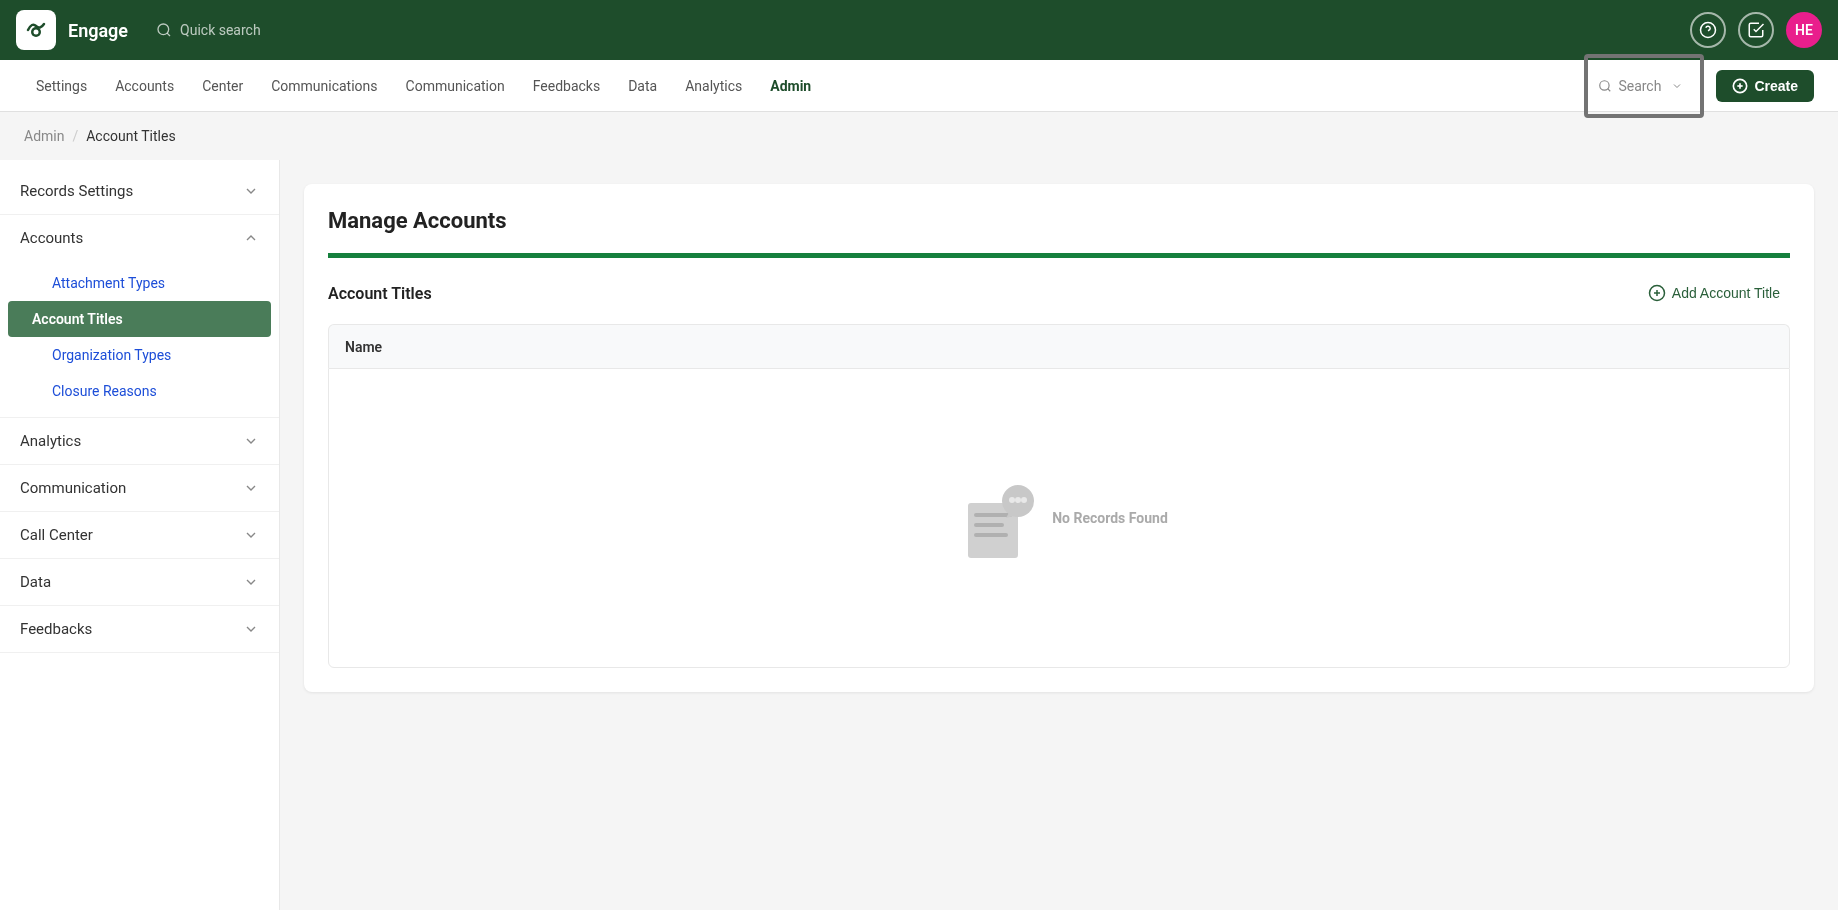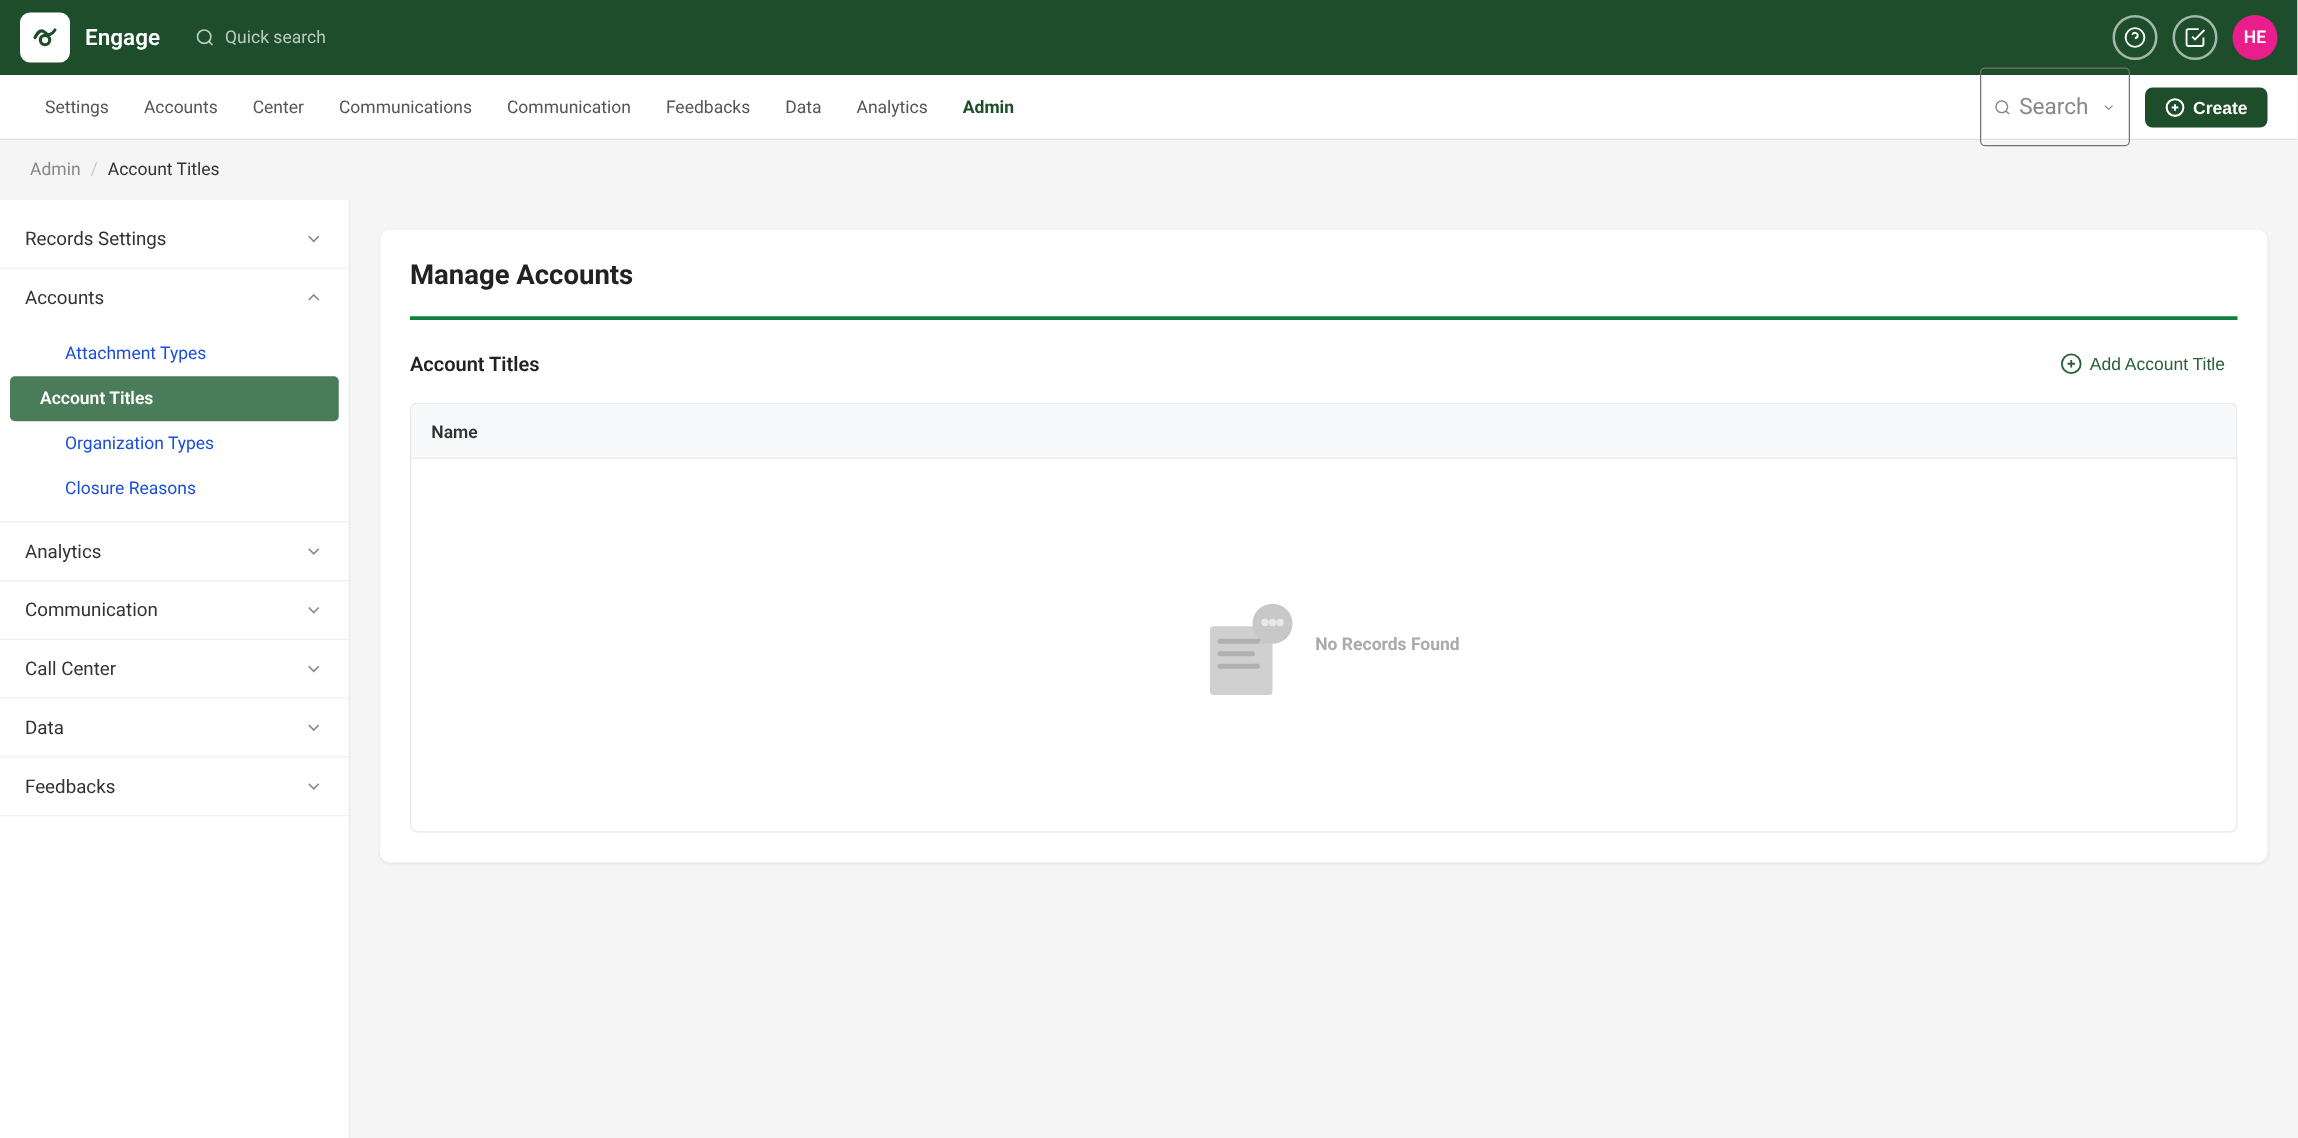--- a/index.html
+++ b/index.html
@@ -76,24 +76,24 @@
       cursor: pointer;
       border-radius: 4px;
       white-space: nowrap;
     }
     .nav-item.active { color: #1e4d2b; font-weight: 700; }
     .nav-right {
       display: flex; align-items: center; gap: 12px;
     }
     .nav-search {
       display: flex; align-items: center; gap: 6px;
-      border: 1px solid #737373;
+      border: 4px solid #737373;
       border-radius: 4px;
       padding: 20px 10px;
-      font-size: 18px;
+      font-size: 14px;
       color: #888;
       cursor: pointer;
       min-width: 120px;
     }
     .nav-search svg { width: 14px; height: 14px; }
     .create-btn {
       background: #1e4d2b;
       color: white;
       border: none;
       border-radius: 6px;
@@ -165,21 +165,21 @@
       background: white;
       border-radius: 8px;
       padding: 24px;
       box-shadow: 0 1px 3px rgba(0,0,0,0.08);
     }
     .content-title {
       font-size: 22px;
       font-weight: 700;
       color: #222;
       padding-bottom: 20px;
-      border-bottom: 3px solid #15803d;
+      border-bottom: 5px solid #15803d;
       margin-bottom: 20px;
     }
 
     
     .section-header-row {
       display: flex; align-items: center; justify-content: space-between;
       margin-bottom: 16px;
     }
     .section-title {
       font-size: 16px;

